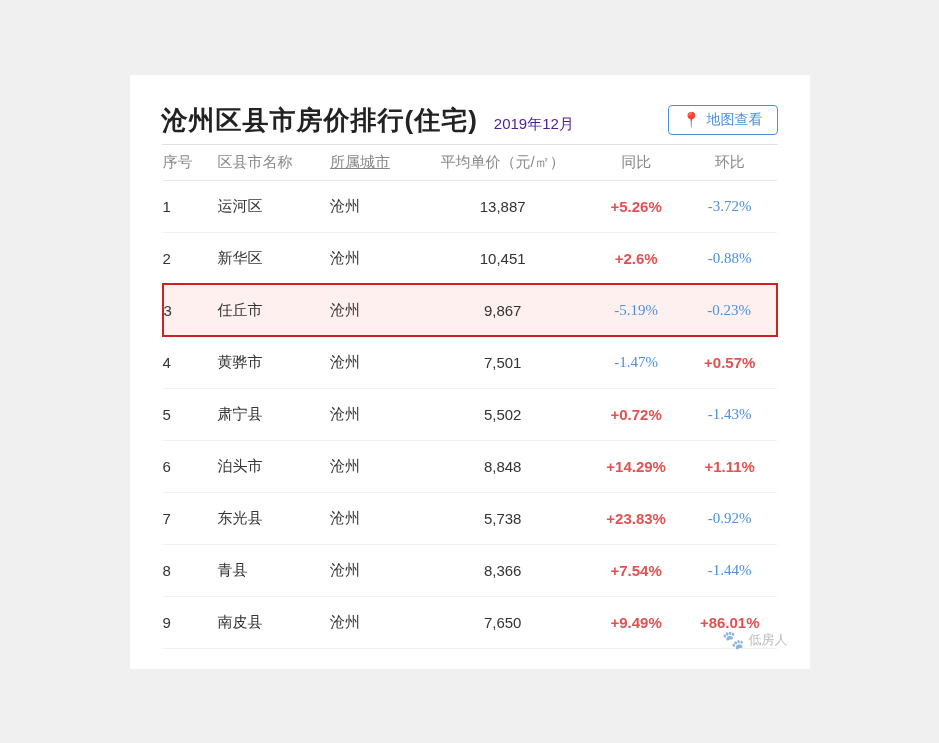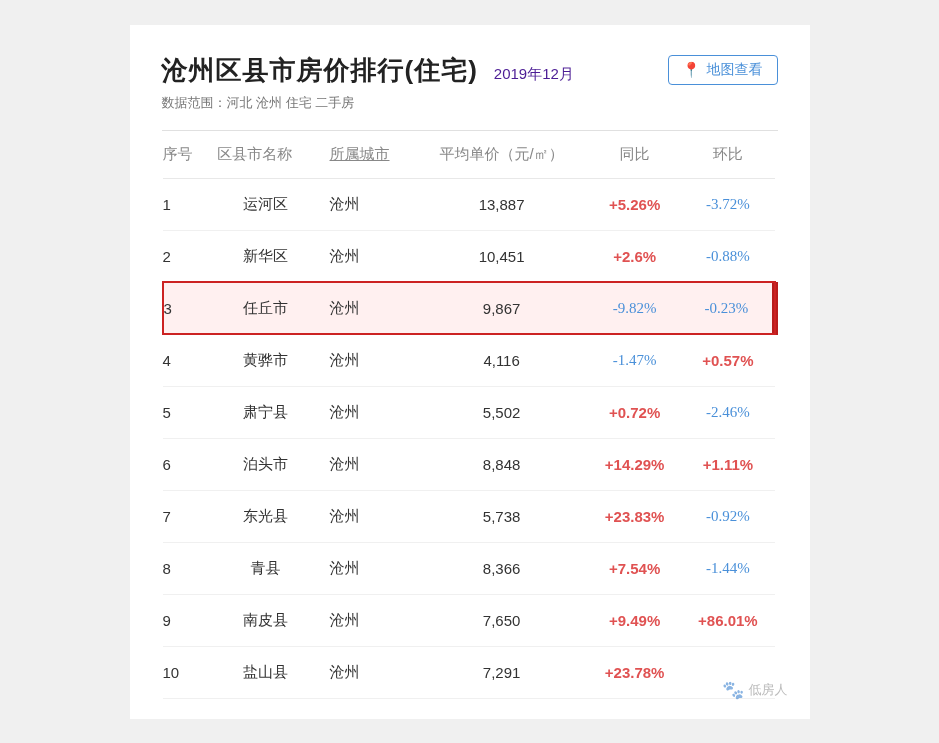--- a/index.html
+++ b/index.html
@@ -61,21 +61,21 @@
     .divider {
       border: none;
       border-top: 1.5px solid #e0e0e0;
       margin-bottom: 0;
     }
     table {
       width: 100%;
       border-collapse: collapse;
     }
     thead tr th {
-      padding: 14px 8px;
+      padding: 8px 8px;
       font-size: 15px;
       color: #888;
       font-weight: normal;
       border-bottom: 1.5px solid #e8e8e8;
       text-align: center;
     }
     thead tr th:first-child {
       text-align: left;
       padding-left: 0;
     }
@@ -92,39 +92,39 @@
       color: #333;
       text-align: center;
       border-bottom: 1px solid #f0f0f0;
     }
     tbody tr td:first-child {
       text-align: left;
       padding-left: 0;
       color: #333;
     }
     tbody tr td:nth-child(2) {
-      text-align: center;
+      text-align: left;
     }
     tbody tr td:nth-child(3) {
       text-align: left;
     }
     .positive { color: #e05252; font-weight: bold; }
     .negative { color: #4a90d9; font-family: Liberation Serif, serif; }
     .highlight-row td {
       background: #fff0f0;
     }
     .highlight-row {
       outline: 2px solid #cc2222;
       outline-offset: -1px;
     }
     .highlight-row td:first-child {
       border-left: 2px solid #cc2222;
     }
     .highlight-row td:last-child {
-      border-right: 6px solid #b91c1c;
+      border-right: 2px solid #b91c1c;
     }
     .watermark {
       position: absolute;
       bottom: 18px;
       right: 22px;
       font-size: 13px;
       color: #bbb;
       display: flex;
       align-items: center;
       gap: 4px;
@@ -141,21 +141,20 @@
   <div class="header-row">
     <div class="title-group">
       <span class="main-title">沧州区县市房价排行(住宅)</span>
       <span class="date-label">2019年12月</span>
     </div>
     <button class="map-btn">
       <span class="map-btn-icon">📍</span>
       <span>地图查看</span>
     </button>
   </div>
-  <div class="data-range">数据范围：河北  沧州  住宅  二手房</div>
   <hr class="divider">
   <table>
     <thead>
       <tr>
         <th>序号</th>
         <th>区县市名称</th>
         <th>所属城市</th>
         <th>平均单价（元/㎡）</th>
         <th>同比</th>
         <th>环比</th>
@@ -176,38 +175,38 @@
           <td>沧州</td>
           <td>10,451</td>
           <td class="positive">+2.6%</td>
           <td class="negative">-0.88%</td>
         </tr>
         <tr class="highlight-row">
           <td>3</td>
           <td>任丘市</td>
           <td>沧州</td>
           <td>9,867</td>
-          <td class="negative">-9.82%</td>
+          <td class="negative">-5.19%</td>
           <td class="negative">-0.23%</td>
         </tr>
         <tr>
           <td>4</td>
           <td>黄骅市</td>
           <td>沧州</td>
-          <td>4,116</td>
+          <td>7,501</td>
           <td class="negative">-1.47%</td>
           <td class="positive">+0.57%</td>
         </tr>
         <tr>
           <td>5</td>
           <td>肃宁县</td>
           <td>沧州</td>
           <td>5,502</td>
           <td class="positive">+0.72%</td>
-          <td class="negative">-2.46%</td>
+          <td class="negative">-1.43%</td>
         </tr>
         <tr>
           <td>6</td>
           <td>泊头市</td>
           <td>沧州</td>
           <td>8,848</td>
           <td class="positive">+14.29%</td>
           <td class="positive">+1.11%</td>
         </tr>
         <tr>
@@ -226,28 +225,20 @@
           <td class="positive">+7.54%</td>
           <td class="negative">-1.44%</td>
         </tr>
         <tr>
           <td>9</td>
           <td>南皮县</td>
           <td>沧州</td>
           <td>7,650</td>
           <td class="positive">+9.49%</td>
           <td class="positive">+86.01%</td>
-        </tr>
-        <tr>
-          <td>10</td>
-          <td>盐山县</td>
-          <td>沧州</td>
-          <td>7,291</td>
-          <td class="positive">+23.78%</td>
-          <td></td>
         </tr>
       </tbody>
   </table>
   <div class="watermark">
     <span class="watermark-icon">🐾</span>
     <span>低房人</span>
   </div>
 </div>
 
 </body></html>

